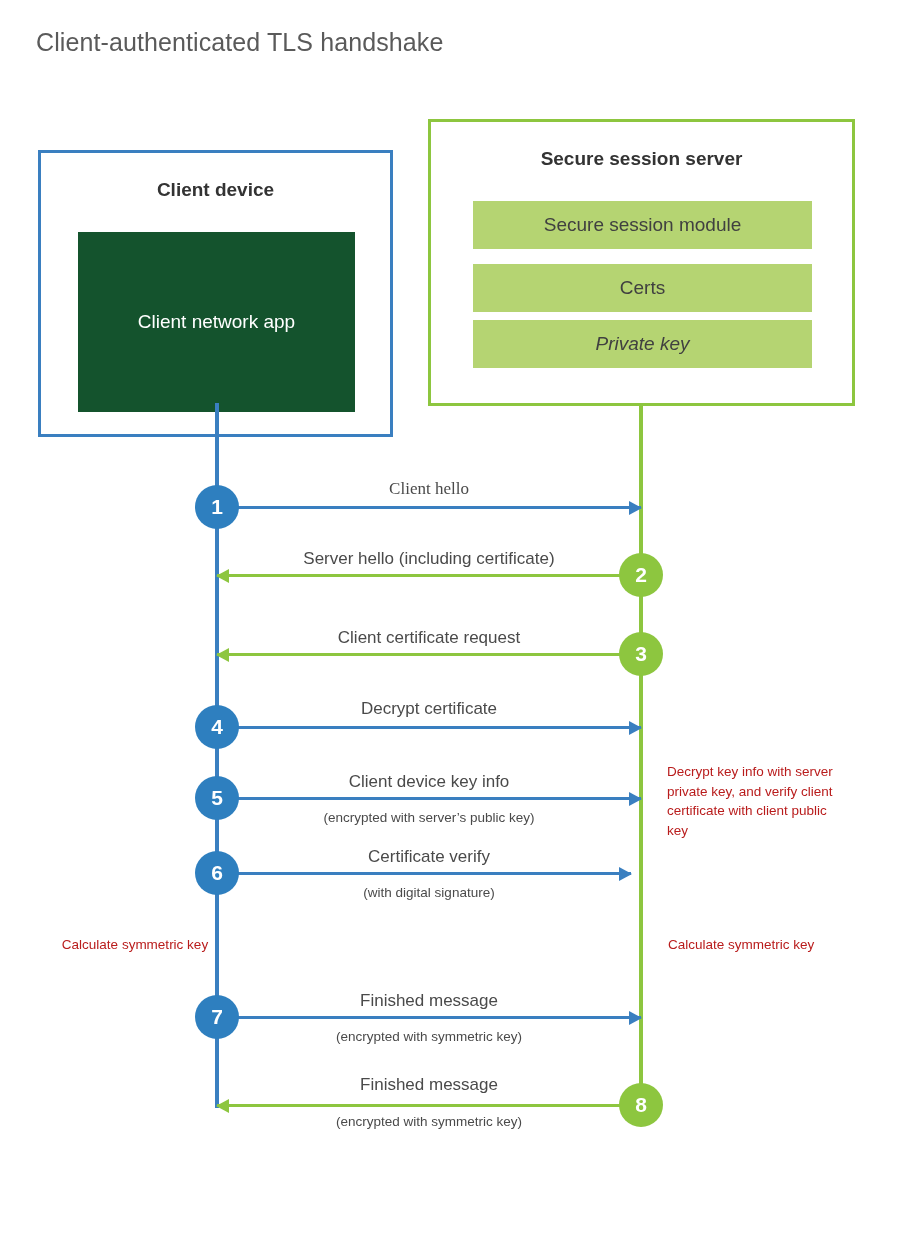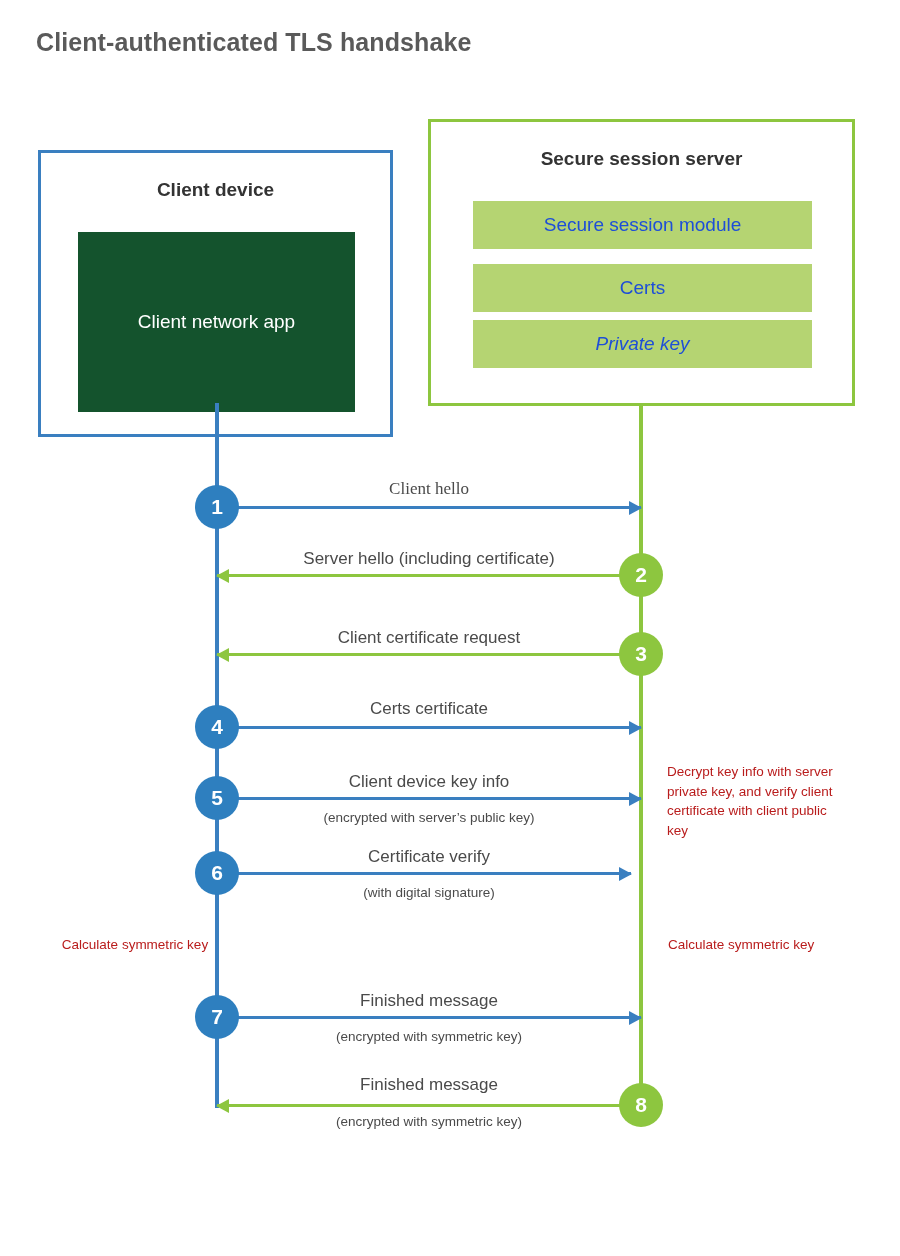--- a/index.html
+++ b/index.html
@@ -14,21 +14,21 @@
     font-family: "Liberation Sans", "DejaVu Sans", sans-serif;
     color: #3f3f3f;
     overflow: hidden;
   }
 
   #diagram-title {
     position: absolute;
     left: 36px;
     top: 28px;
     font-size: 25px;
-    font-weight: 700;
+    font-weight: 400;
     color: #5a5a5a;
     letter-spacing: 0.1px;
     white-space: nowrap;
   }
 
   
   .entity-box {
     position: absolute;
     background: #ffffff;
     box-sizing: border-box;
@@ -76,21 +76,21 @@
     box-sizing: border-box;
     padding: 0 10px;
   }
 
   .server-block {
     position: absolute;
     left: 42px;
     width: 339px;
     height: 48px;
     background: #b5d472;
-    color: #1d4ed8;
+    color: #404040;
     font-size: 19px;
     display: flex;
     align-items: center;
     justify-content: center;
     box-sizing: border-box;
   }
   #server-block-0 { top: 79px; }
   #server-block-1 { top: 142px; }
   #server-block-2 { top: 198px; font-style: italic; }
 
@@ -231,21 +231,21 @@
 
 <div class="arrow to-client" style="left:217px; top:653px; width:424px;">
   <span class="head"></span>
 </div>
 <div class="msg-label" style="left:217px; top:628px; width:424px;">Client certificate request</div>
 <div class="step-circle server" style="top:632px;">3</div>
 
 <div class="arrow to-server" style="left:217px; top:726px; width:424px;">
   <span class="head"></span>
 </div>
-<div class="msg-label" style="left:217px; top:699px; width:424px;">Certs certificate</div>
+<div class="msg-label" style="left:217px; top:699px; width:424px;">Decrypt certificate</div>
 <div class="step-circle client" style="top:705px;">4</div>
 
 <div class="arrow to-server" style="left:217px; top:797px; width:424px;">
   <span class="head"></span>
 </div>
 <div class="msg-label" style="left:217px; top:772px; width:424px;">Client device key info</div>
 <div class="msg-sublabel" style="left:217px; top:810px; width:424px;">(encrypted with server’s public key)</div>
 <div class="step-circle client" style="top:776px;">5</div>
 
 <div class="arrow to-server" style="left:217px; top:872px; width:414px;">

